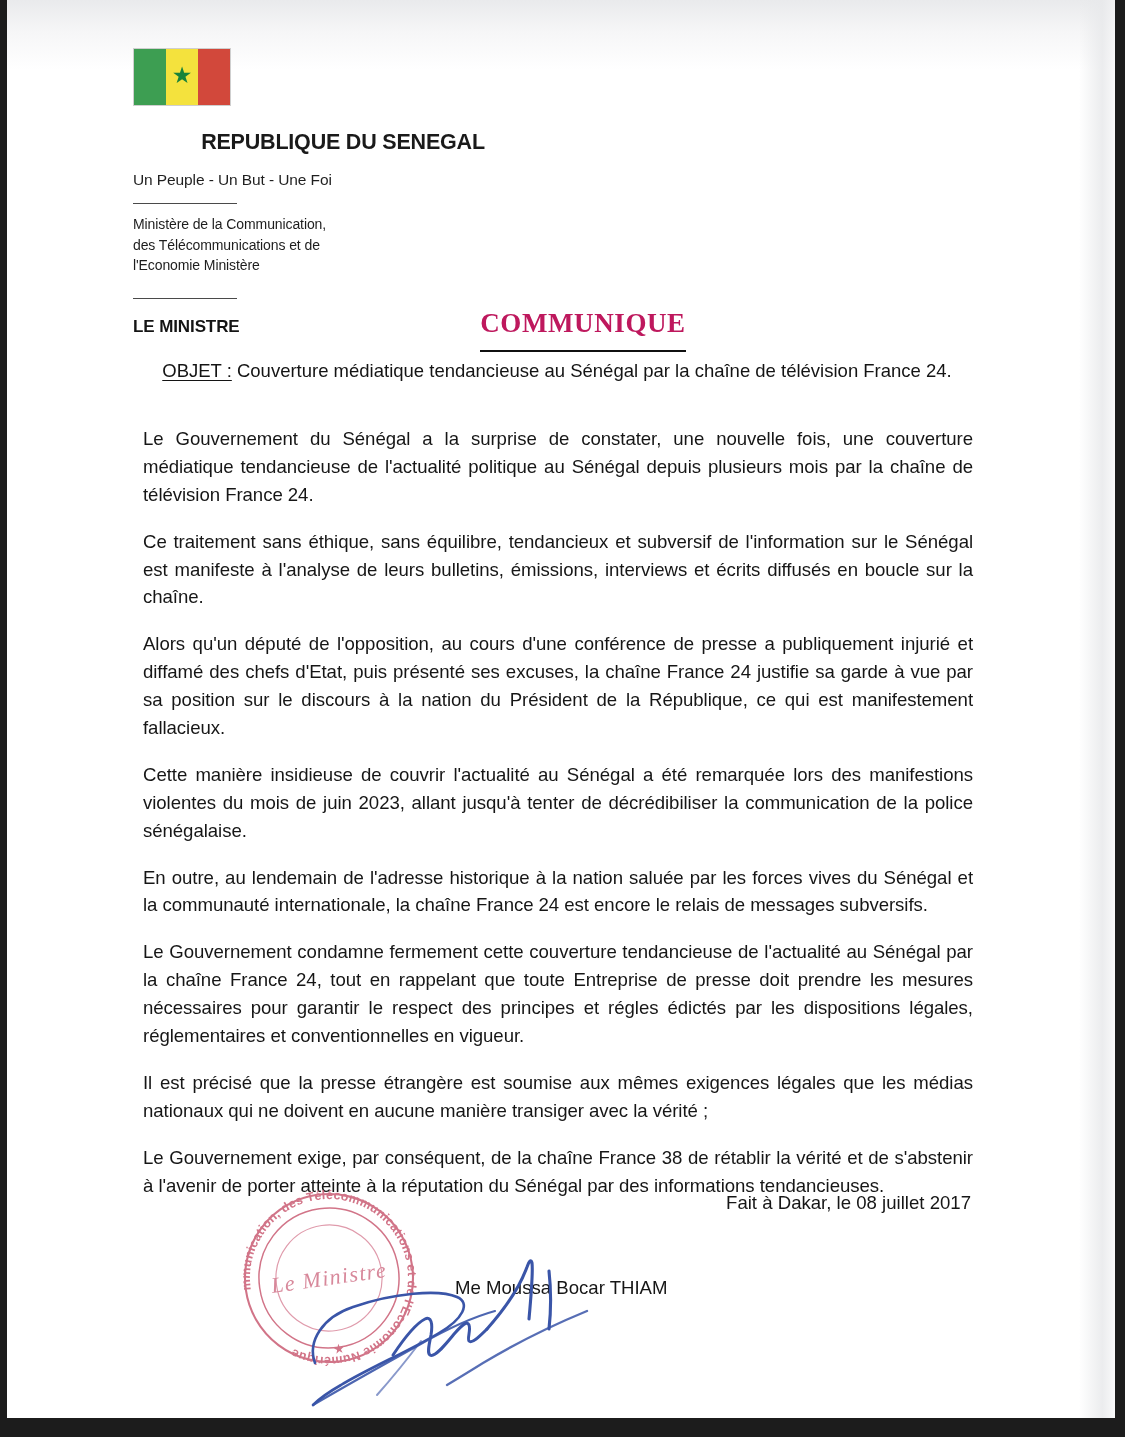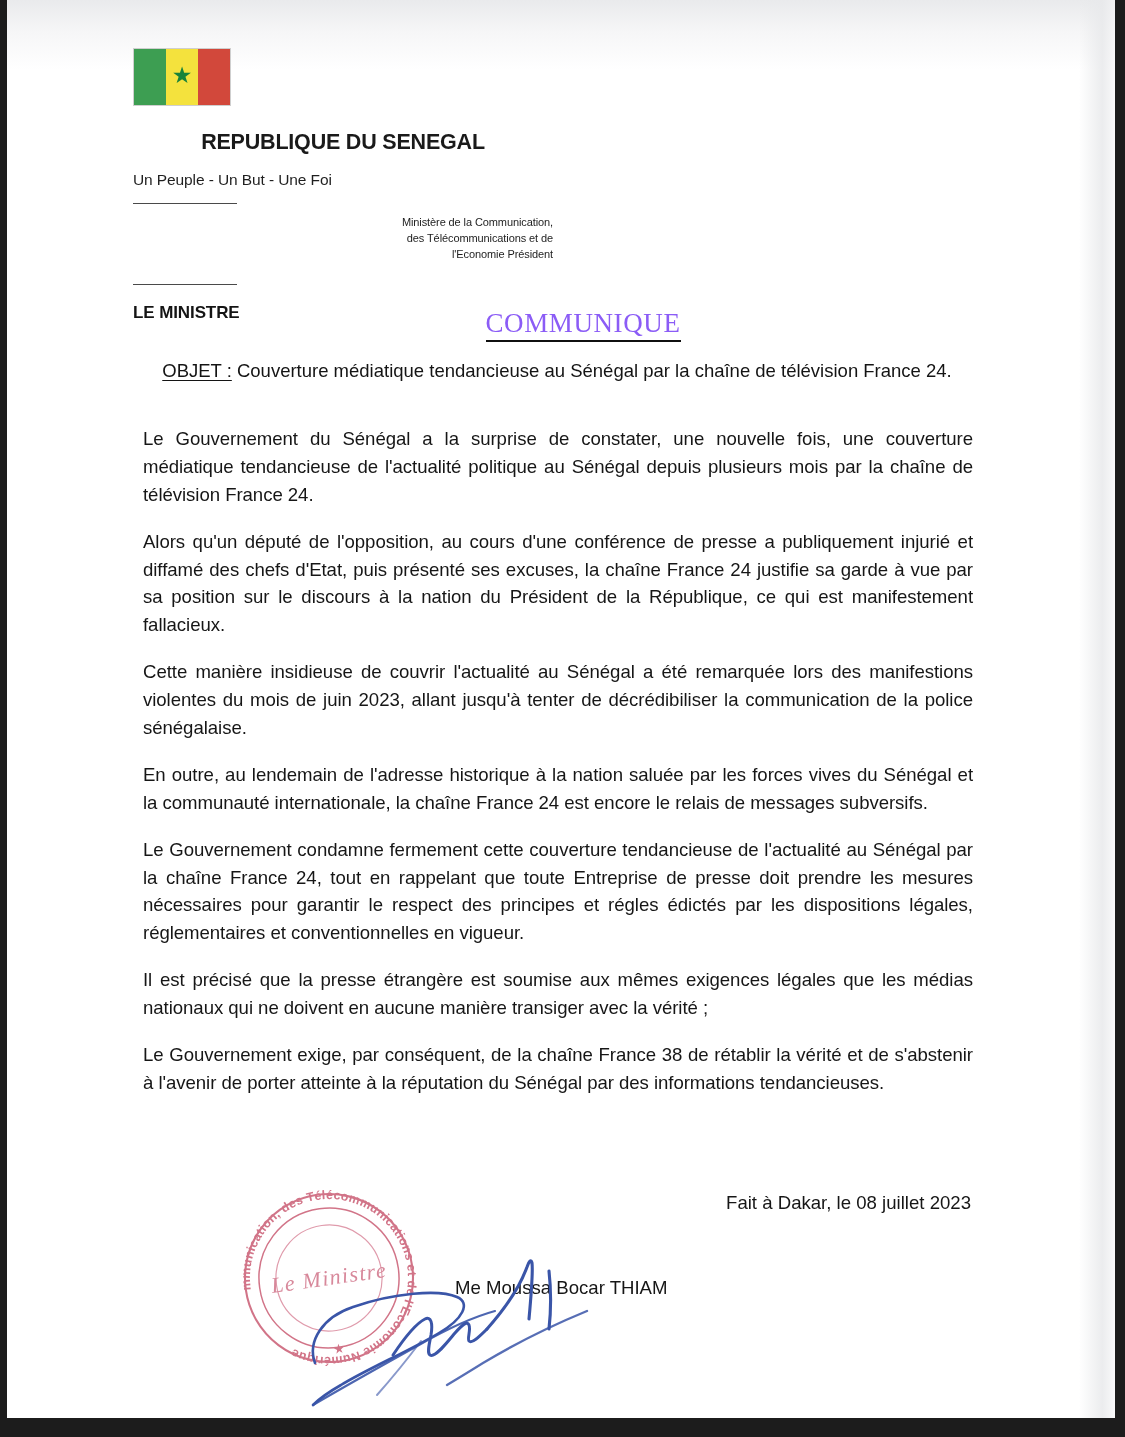--- a/index.html
+++ b/index.html
@@ -99,25 +99,24 @@
     margin-top: 16px;
     letter-spacing: -0.1px;
   }
   .rule {
     width: 104px;
     height: 0;
     border-top: 1.6px solid #4a4a4a;
     margin: 14px 0 10px 0;
   }
   .ministry {
-    font-size: 11px;
+    font-size: 14px;
     line-height: 1.47;
     color: #1d1d1d;
     letter-spacing: -0.1px;
-    text-align: right;
   }
   .rule2 {
     width: 104px;
     height: 0;
     border-top: 1.6px solid #4a4a4a;
     margin: 22px 0 18px 0;
   }
   .le-ministre {
     font-size: 17px;
     font-weight: bold;
@@ -131,25 +130,25 @@
     left: 0;
     top: 308px;
     width: 1108px;
     text-align: center;
     padding-left: 44px;
     box-sizing: border-box;
   }
   .doc-title span {
     font-family: "Liberation Serif", serif;
     font-size: 27px;
-    font-weight: normal;
+    font-weight: bold;
     letter-spacing: 0.6px;
-    color: #8b5cf6;
+    color: #be185d;
     border-bottom: 2px solid #101010;
-    padding-bottom: 2px;
+    padding-bottom: 12px;
   }
 
   .objet {
     position: absolute;
     left: 136px;
     top: 357px;
     width: 828px;
     font-size: 18.5px;
     line-height: 1.46;
     color: #141414;
@@ -237,47 +236,48 @@
       </div>
 
       <div class="rep-title">REPUBLIQUE DU SENEGAL</div>
       <div class="rep-motto">Un Peuple - Un But - Une Foi</div>
 
       <div class="rule"></div>
 
       <div class="ministry">
         <div>Ministère de la Communication,</div>
         <div>des Télécommunications et de</div>
-        <div>l'Economie Président</div>
+        <div>l'Economie Ministère</div>
       </div>
 
       <div class="rule2"></div>
 
       <div class="le-ministre">LE MINISTRE</div>
     </div>
 
     <div class="doc-title">
       <span>COMMUNIQUE</span>
     </div>
 
     <div class="objet">
       <span class="lbl">OBJET :</span><span>&nbsp;</span><span class="objet-inner">Couverture médiatique tendancieuse au Sénégal par la chaîne de télévision France 24.</span>
     </div>
 
     <div class="body-text">
       <p class="para">Le Gouvernement du Sénégal a la surprise de constater, une nouvelle fois, une couverture médiatique tendancieuse de l'actualité politique au Sénégal depuis plusieurs mois par la chaîne de télévision France 24.</p>
+      <p class="para">Ce traitement sans éthique, sans équilibre, tendancieux et subversif de l'information sur le Sénégal est manifeste à l'analyse de leurs bulletins, émissions, interviews et écrits diffusés en boucle sur la chaîne.</p>
       <p class="para">Alors qu'un député de l'opposition, au cours d'une conférence de presse a publiquement injurié et diffamé des chefs d'Etat, puis présenté ses excuses, la chaîne France 24 justifie sa garde à vue par sa position sur le discours à la nation du Président de la République, ce qui est manifestement fallacieux.</p>
       <p class="para">Cette manière insidieuse de couvrir l'actualité au Sénégal a été remarquée lors des manifestions violentes du mois de juin 2023, allant jusqu'à tenter de décrédibiliser la communication de la police sénégalaise.</p>
       <p class="para">En outre, au lendemain de l'adresse historique à la nation saluée par les forces vives du Sénégal et la communauté internationale, la chaîne France 24 est encore le relais de messages subversifs.</p>
       <p class="para">Le Gouvernement condamne fermement cette couverture tendancieuse de l'actualité au Sénégal par la chaîne France 24, tout en rappelant que toute Entreprise de presse doit prendre les mesures nécessaires pour garantir le respect des principes et régles édictés par les dispositions légales, réglementaires et conventionnelles en vigueur.</p>
       <p class="para">Il est précisé que la presse étrangère est soumise aux mêmes exigences légales que les médias nationaux qui ne doivent en aucune manière transiger avec la vérité ;</p>
       <p class="para">Le Gouvernement exige, par conséquent, de la chaîne France 38 de rétablir la vérité et de s'abstenir à l'avenir de porter atteinte à la réputation du Sénégal par des informations tendancieuses.</p>
     </div>
 
-    <div class="date-line">Fait à Dakar, le 08 juillet 2023</div>
+    <div class="date-line">Fait à Dakar, le 08 juillet 2017</div>
     <div class="signer-name">Me Moussa Bocar THIAM</div>
 
     <div class="stamp">
       <svg width="200" height="200" viewBox="0 0 200 200" xmlns="http://www.w3.org/2000/svg">
         <defs>
           <path id="ringOuter" d="M 100,100 m -79,0 a 79,79 0 1,1 158,0 a 79,79 0 1,1 -158,0"></path>
         </defs>
         <g transform="rotate(-8 100 100)" opacity="0.82">
           <circle cx="100" cy="100" r="84" fill="none" stroke="#c8566e" stroke-width="2.1"></circle>
           <circle cx="100" cy="100" r="70" fill="none" stroke="#c8566e" stroke-width="1.5"></circle>

